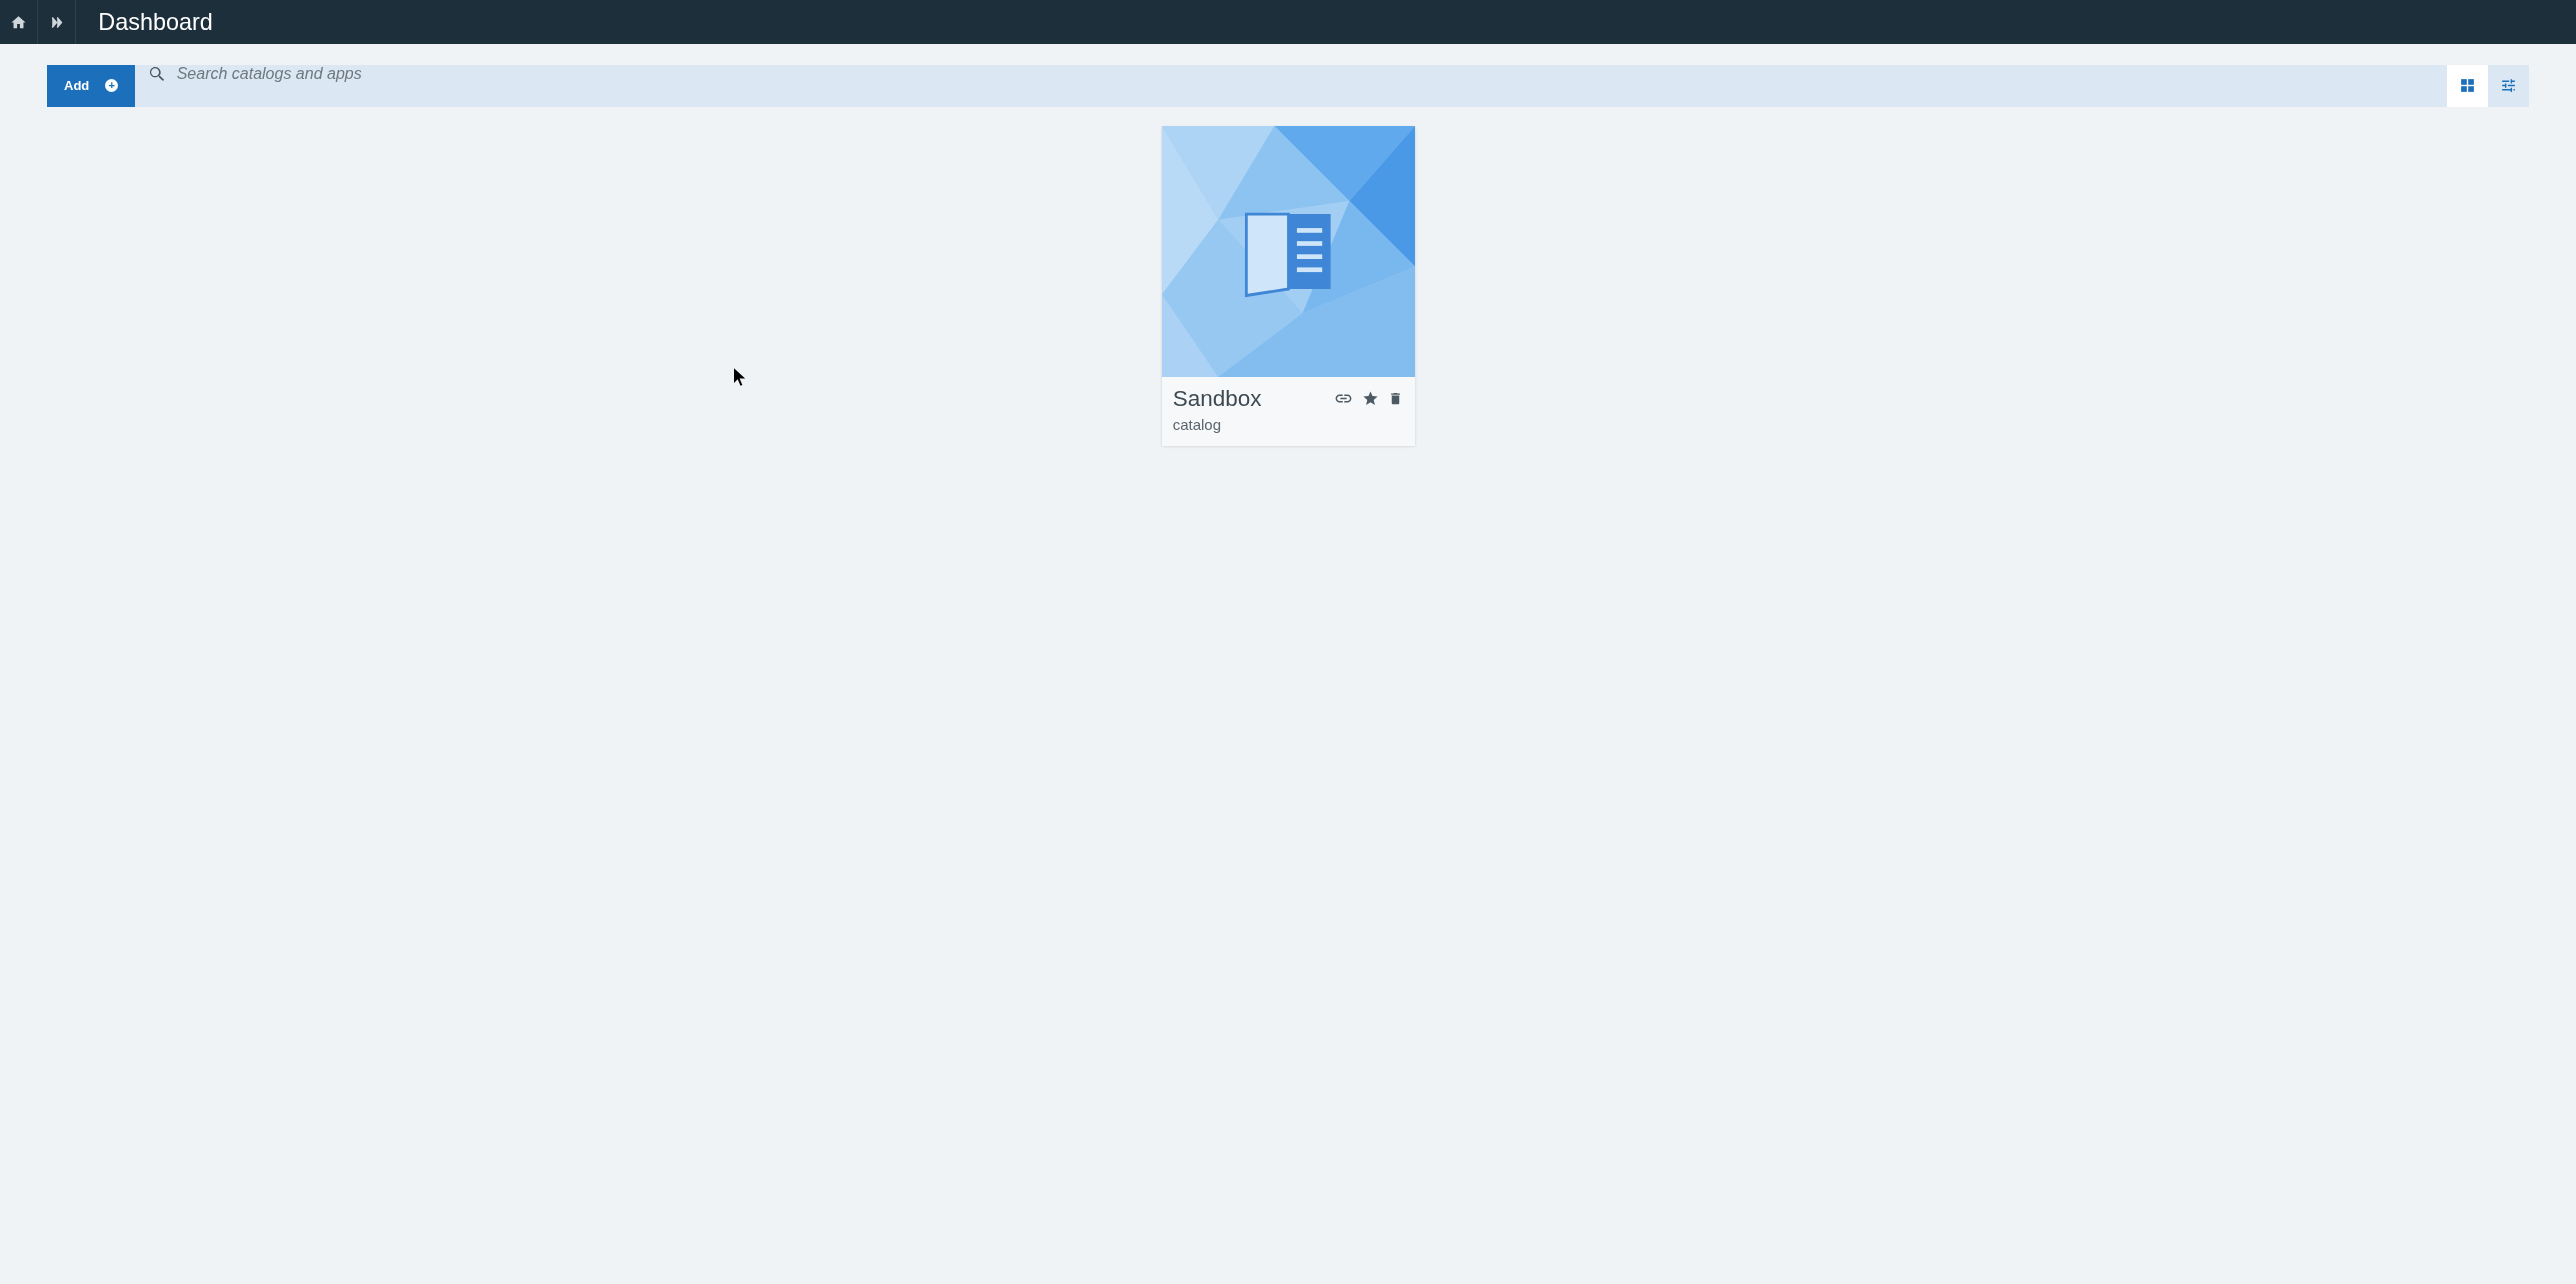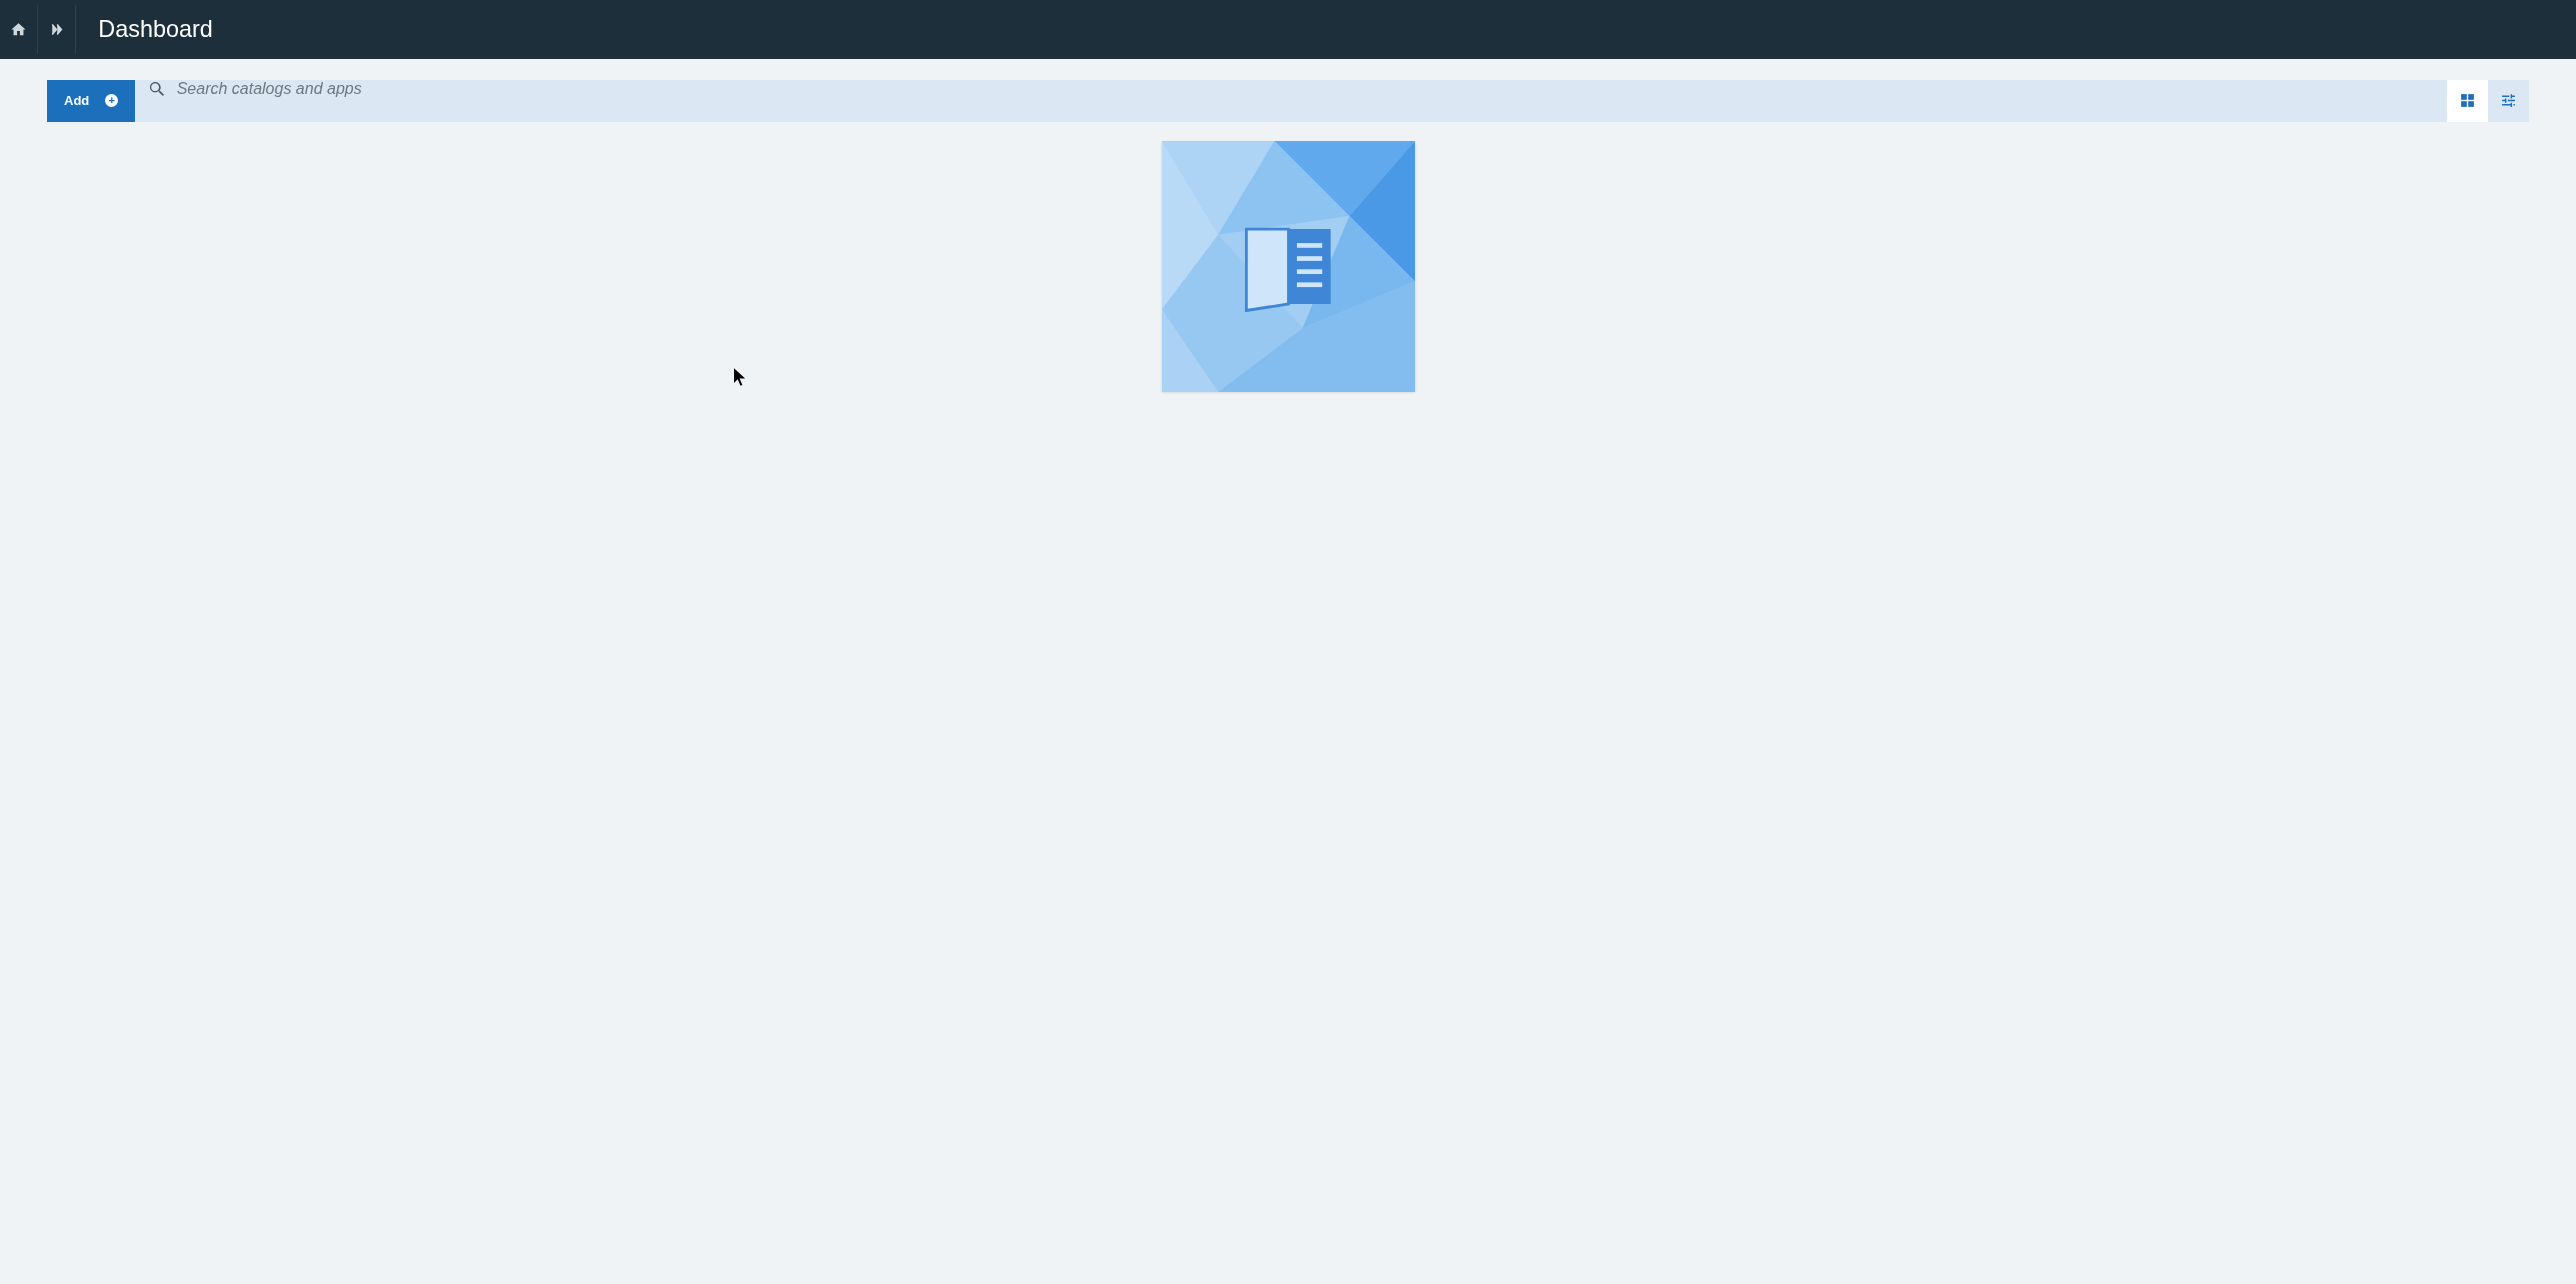--- a/index.html
+++ b/index.html
@@ -1,20 +1,20 @@
 <!DOCTYPE html>
 <html style="font-size:15px"><head>
 <meta charset="utf-8">
 <style>
   * { box-sizing: border-box; margin: 0; padding: 0; }
   html, body { width: 100%; height: 100%; font-family: "Helvetica Neue", Arial, sans-serif; background: #f0f3f5; overflow: hidden; }
   
   
   .navbar {
-    height: 59px;
+    height: 44px;
     background: #1e2f3c;
     display: flex;
     align-items: center;
     color: #ffffff;
   }
   .nav-left {
     display: flex;
     align-items: center;
     height: 100%;
   }
@@ -245,19 +245,36 @@
         <svg width="103" height="103" viewBox="0 0 110 110">
           <path d="M10 15 L55 15 L55 95 L10 102 Z" fill="#cfe5fa" stroke="#3f86d6" stroke-width="3"></path>
           <path d="M55 15 L100 15 L100 95 L55 95 Z" fill="#3f86d6"></path>
           <rect x="64" y="30" width="27" height="5" fill="#cfe5fa"></rect>
           <rect x="64" y="44" width="27" height="5" fill="#cfe5fa"></rect>
           <rect x="64" y="58" width="27" height="5" fill="#cfe5fa"></rect>
           <rect x="64" y="72" width="27" height="5" fill="#cfe5fa"></rect>
         </svg>
       </div>
     </div>
+    <div class="card-body">
+      <div class="card-title-row">
+        <div class="card-title">Sandbox</div>
+        <div class="card-actions">
+          <svg width="19" height="13" viewBox="0 0 24 14">
+              <path d="M3.9 7c0-1.71 1.39-3.1 3.1-3.1h4V2H7C4.24 2 2 4.24 2 7s2.24 5 5 5h4v-1.9H7c-1.71 0-3.1-1.39-3.1-3.1zM8 8h8V6H8v2zm9-6h-4v1.9h4c1.71 0 3.1 1.39 3.1 3.1s-1.39 3.1-3.1 3.1h-4V12h4c2.76 0 5-2.24 5-5s-2.24-5-5-5z"></path>
+            </svg>
+          <svg width="17" height="17" viewBox="0 0 24 24">
+              <path d="M12 17.27L18.18 21l-1.64-7.03L22 9.24l-7.19-.61L12 2 9.19 8.63 2 9.24l5.46 4.73L5.82 21z"></path>
+            </svg>
+          <svg width="15" height="17" viewBox="0 0 24 24">
+              <path d="M6 19c0 1.1.9 2 2 2h8c1.1 0 2-.9 2-2V7H6v12zM19 4h-3.5l-1-1h-5l-1 1H5v2h14V4z"></path>
+            </svg>
+        </div>
+      </div>
+      <div class="card-sub">catalog</div>
+    </div>
   </div>
 </div>
 
 <svg class="cursor-arrow" width="13" height="19" viewBox="0 0 14 20">
   <path d="M0 0 L0 16 L4 12 L7 19 L9 18 L6 11 L12 11 Z" fill="#000"></path>
 </svg>
 
 
 </body></html>

